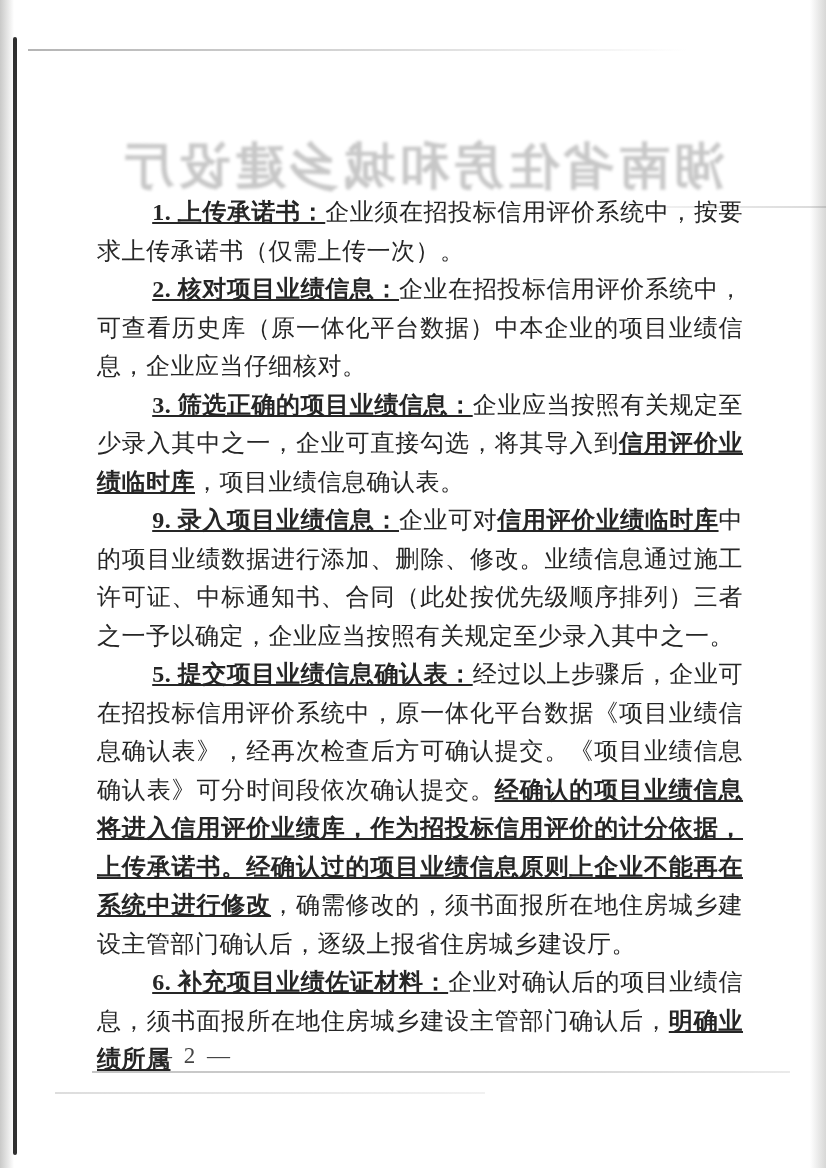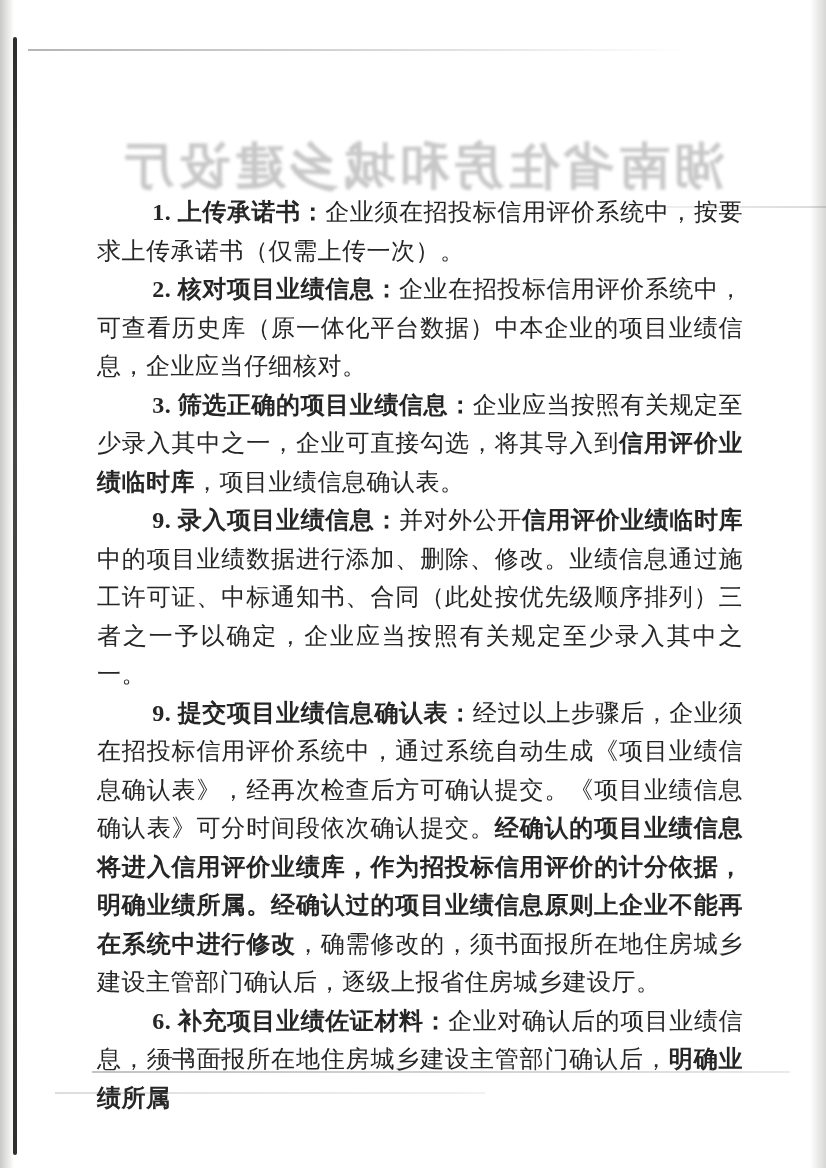--- a/index.html
+++ b/index.html
@@ -46,21 +46,21 @@
     letter-spacing: 5px; color: #5d5d5d; opacity: .34;
     transform: scaleX(-1); filter: blur(1.4px);
   }
   .body-text {
     position: absolute; left: 97px; top: 193px; width: 646px;
     font-size: 24px; line-height: 38.5px; color: #262626;
     text-align: justify; text-justify: inter-ideograph;
     letter-spacing: 0.5px;
   }
   .para { margin: 0; text-indent: 2.3em; }
-  .para .b { font-weight: 700; }
+  .para .b { font-weight: 700; text-decoration: underline; }
   .page-number {
     position: absolute; left: 149px; top: 1043px;
     font-size: 23px; color: #454545; letter-spacing: 3px;
   }
   .streak-bottom-1 {
     position: absolute; left: 92px; top: 1071px; width: 698px; height: 2px;
     background: linear-gradient(90deg, rgba(100,100,100,.38), rgba(125,125,125,.3) 70%, rgba(140,140,140,.18));
   }
   .streak-bottom-2 {
     position: absolute; left: 55px; top: 1092px; width: 430px; height: 2px;
@@ -76,22 +76,22 @@
   <div class="binding-line"></div>
   <div class="streak-top"></div>
   <div class="streak-upper-right"></div>
 
   <div class="ghost-title">湖南省住房和城乡建设厅</div>
 
   <div class="body-text">
       <p class="para"><span class="b">1. 上传承诺书：</span><span>企业须在招投标信用评价系统中，按要求上传承诺书（仅需上传一次）。</span></p>
       <p class="para"><span class="b">2. 核对项目业绩信息：</span><span>企业在招投标信用评价系统中，可查看历史库（原一体化平台数据）中本企业的项目业绩信息，企业应当仔细核对。</span></p>
       <p class="para"><span class="b">3. 筛选正确的项目业绩信息：</span><span>企业应当按照有关规定至少录入其中之一，企业可直接勾选，将其导入到</span><span class="b">信用评价业绩临时库</span><span>，项目业绩信息确认表。</span></p>
-      <p class="para"><span class="b">9. 录入项目业绩信息：</span><span>并对外公开</span><span class="b">信用评价业绩临时库</span><span>中的项目业绩数据进行添加、删除、修改。业绩信息通过施工许可证、中标通知书、合同（此处按优先级顺序排列）三者之一予以确定，企业应当按照有关规定至少录入其中之一。</span></p>
-      <p class="para"><span class="b">9. 提交项目业绩信息确认表：</span><span>经过以上步骤后，企业须在招投标信用评价系统中，通过系统自动生成《项目业绩信息确认表》，经再次检查后方可确认提交。《项目业绩信息确认表》可分时间段依次确认提交。</span><span class="b">经确认的项目业绩信息将进入信用评价业绩库，作为招投标信用评价的计分依据，明确业绩所属。经确认过的项目业绩信息原则上企业不能再在系统中进行修改</span><span>，确需修改的，须书面报所在地住房城乡建设主管部门确认后，逐级上报省住房城乡建设厅。</span></p>
+      <p class="para"><span class="b">9. 录入项目业绩信息：</span><span>企业可对</span><span class="b">信用评价业绩临时库</span><span>中的项目业绩数据进行添加、删除、修改。业绩信息通过施工许可证、中标通知书、合同（此处按优先级顺序排列）三者之一予以确定，企业应当按照有关规定至少录入其中之一。</span></p>
+      <p class="para"><span class="b">5. 提交项目业绩信息确认表：</span><span>经过以上步骤后，企业可在招投标信用评价系统中，原一体化平台数据《项目业绩信息确认表》，经再次检查后方可确认提交。《项目业绩信息确认表》可分时间段依次确认提交。</span><span class="b">经确认的项目业绩信息将进入信用评价业绩库，作为招投标信用评价的计分依据，上传承诺书。经确认过的项目业绩信息原则上企业不能再在系统中进行修改</span><span>，确需修改的，须书面报所在地住房城乡建设主管部门确认后，逐级上报省住房城乡建设厅。</span></p>
       <p class="para"><span class="b">6. 补充项目业绩佐证材料：</span><span>企业对确认后的项目业绩信息，须书面报所在地住房城乡建设主管部门确认后，</span><span class="b">明确业绩所属</span></p>
     </div>
 
   <div class="page-number">— 2 —</div>
 
   <div class="streak-bottom-1"></div>
   <div class="streak-bottom-2"></div>
 </div>
 
 </body></html>

